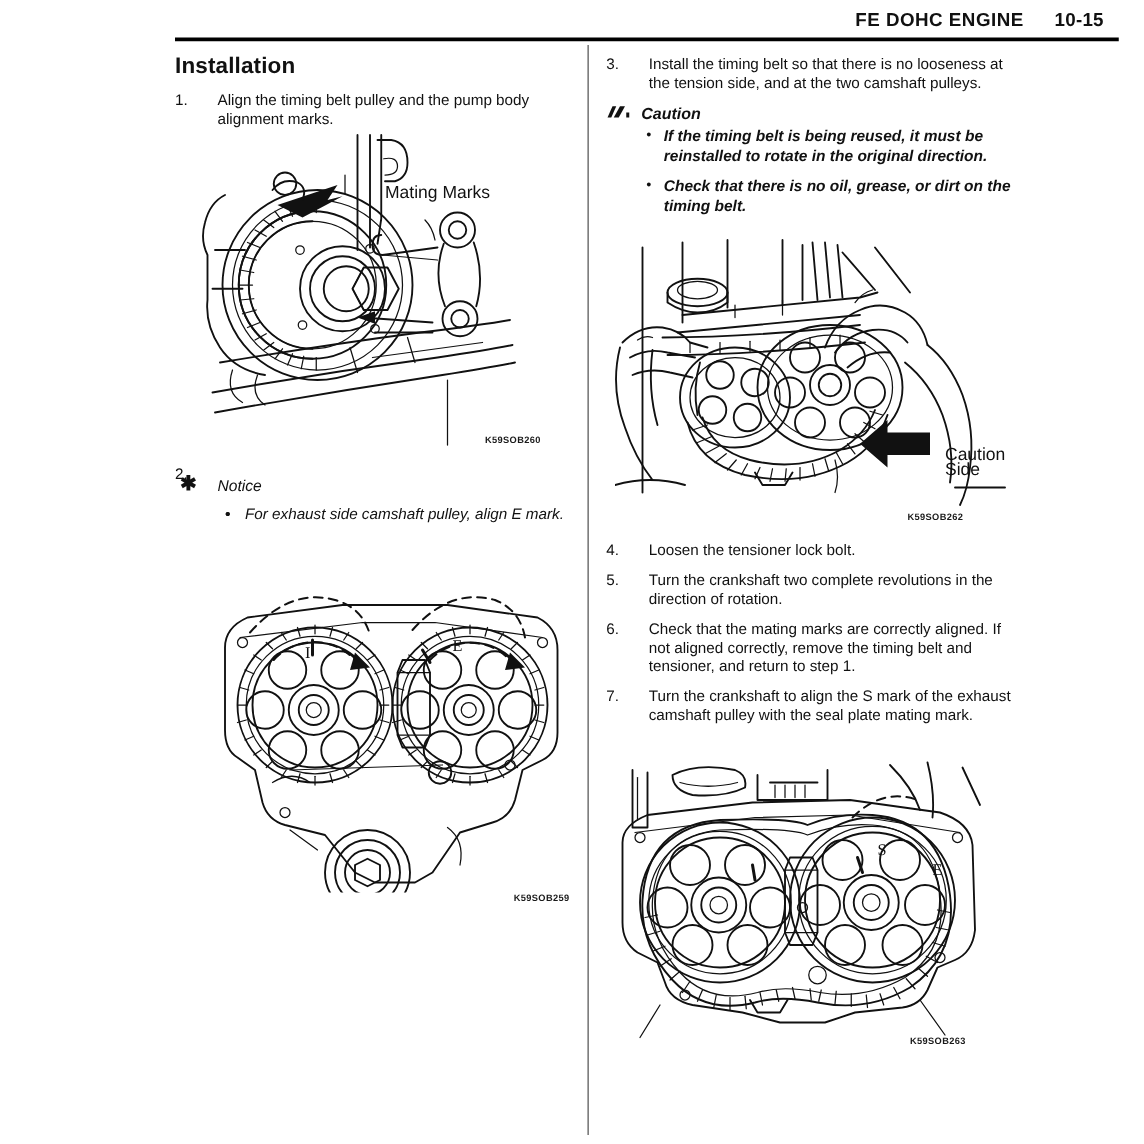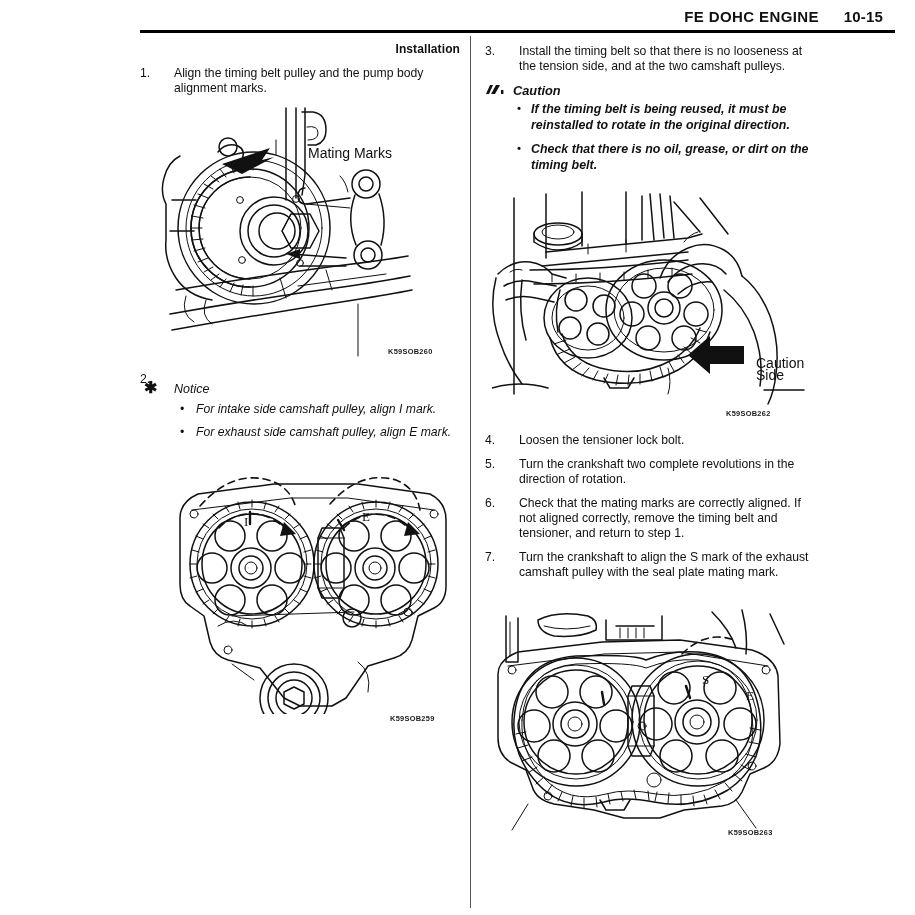--- a/index.html
+++ b/index.html
@@ -34,21 +34,21 @@
   .divider{
     position:absolute;left:470px;top:36px;width:1px;height:872px;
     background:#555;
   }
 
   
   .col-left{position:absolute;left:140px;top:42px;width:320px;}
   .col-right{position:absolute;left:485px;top:44px;width:330px;}
 
   h2.section-title{
-    font-size:12px;font-weight:bold;margin:0 0 10px 0;letter-spacing:.1px;text-align:right;
+    font-size:18px;font-weight:bold;margin:0 0 10px 0;letter-spacing:.1px;
   }
 
   .step{
     position:relative;
     padding-left:34px;
     font-size:12.2px;
     line-height:15px;
     margin-bottom:9px;
   }
   .step .num{
@@ -232,21 +232,20 @@
     </div>
 
     <div class="notice-head">
       <span class="glyph">✱</span>
       <span>Notice</span>
     </div>
 
     <ul class="bullets">
       <li>
         <span class="dot">•</span>
-        <span>For intake side camshaft pulley, align I mark.</span>
       </li>
       <li>
         <span class="dot">•</span>
         <span>For exhaust side camshaft pulley, align E mark.</span>
       </li>
     </ul>
   </div>
 
   <div class="fig" style="left:172px;top:466px;width:286px;height:248px;">
     <svg width="286" height="248" viewBox="0 0 286 248">
@@ -373,21 +372,21 @@
       <path class="ink-thin" d="M46 160 Q62 150 76 160"></path>
 
       <circle class="ink" cx="122" cy="232" r="34"></circle>
       <circle class="ink" cx="122" cy="232" r="26"></circle>
       <circle class="ink" cx="122" cy="232" r="18"></circle>
       <path class="ink" d="M112 226 L122 221 L132 226 L132 238 L122 243 L112 238 Z"></path>
       <path class="ink-thin" d="M186 196 Q200 206 196 226"></path>
       <path class="ink-thin" d="M60 198 L82 214"></path>
     </svg>
   </div>
-  <span class="figcode" style="left:390px;top:714px;">K59SOB259</span>
+  <span class="figcode" style="left:411px;top:714px;">K59SOB259</span>
 
   <div class="col-right">
     <div class="step">
       <span class="num">3.</span>
       <span>Install the timing belt so that there is no looseness at the tension side, and at the two camshaft pulleys.</span>
     </div>
 
     <div class="caution-head">
       <svg class="caution-glyph" viewBox="0 0 19 12">
         <path d="M1 10 L5 1 L8 1 L4 10 Z" fill="#111"></path>

